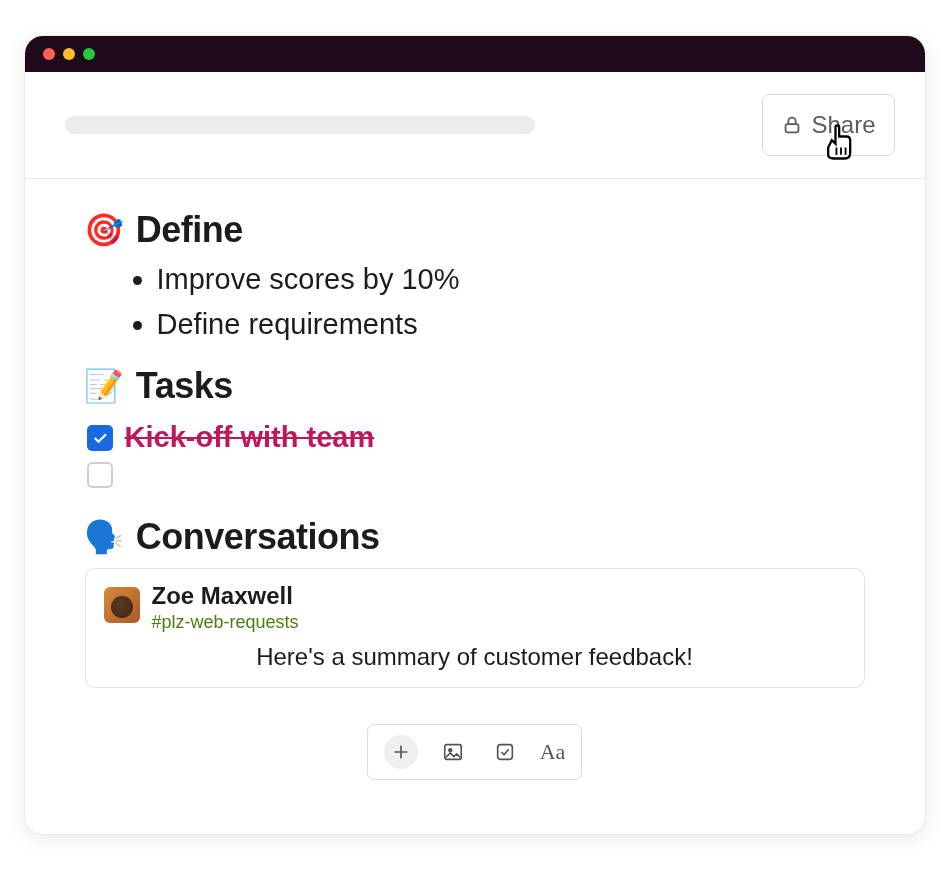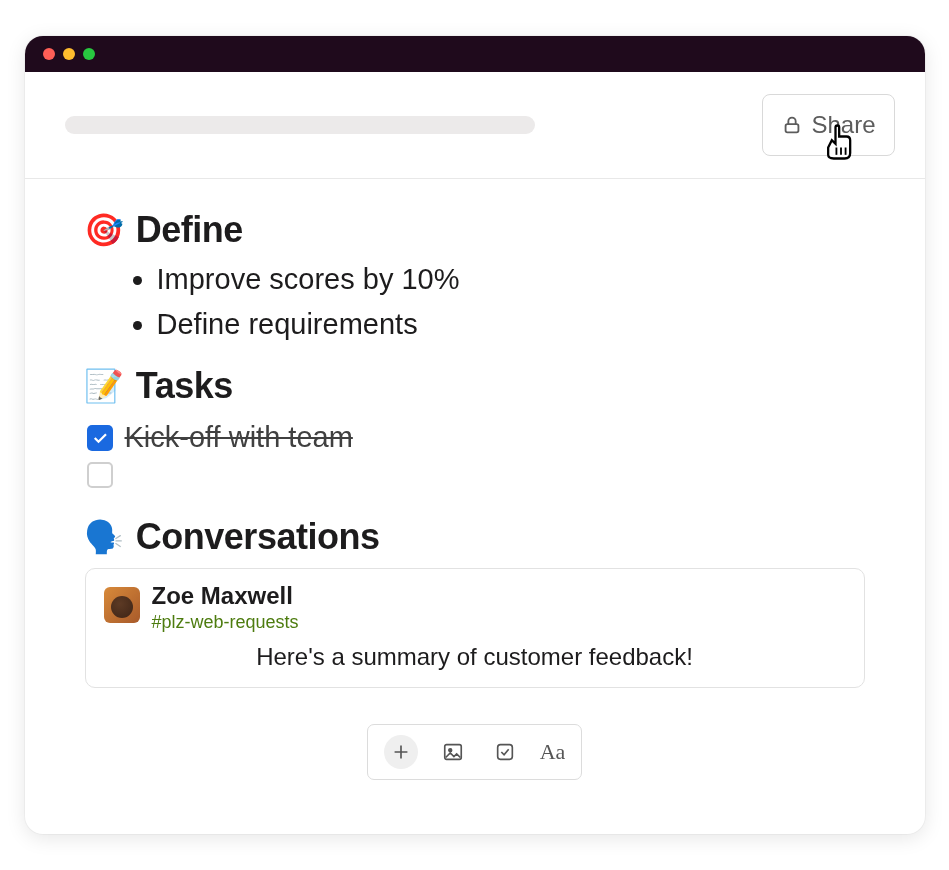--- a/index.html
+++ b/index.html
@@ -125,21 +125,22 @@
   .checkbox.checked {
     background: #1a69e0;
   }
   .checkbox.checked svg { width: 18px; height: 18px; stroke: #fff; stroke-width: 3; fill: none; }
   .checkbox.unchecked {
     border: 2px solid #cfcfcf;
     background: #fff;
   }
   .task-label.done {
     text-decoration: line-through;
-    color: #404040;
+    color: #be185d;
+    font-weight: bold;
   }
 
   .convo-card {
     border: 1px solid #e2e2e2;
     border-radius: 10px;
     padding: 14px 18px 16px 18px;
     margin-top: 10px;
     background: #fff;
   }
   .convo-head {

